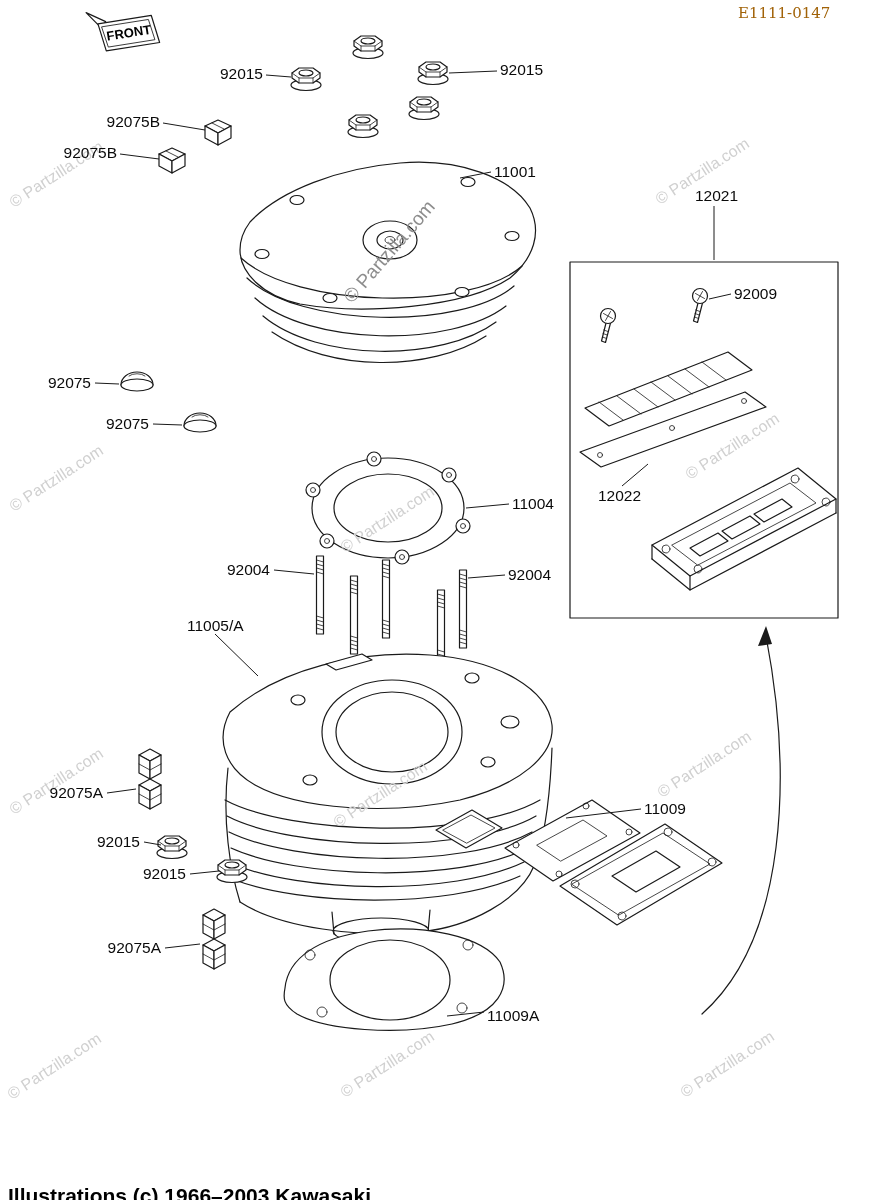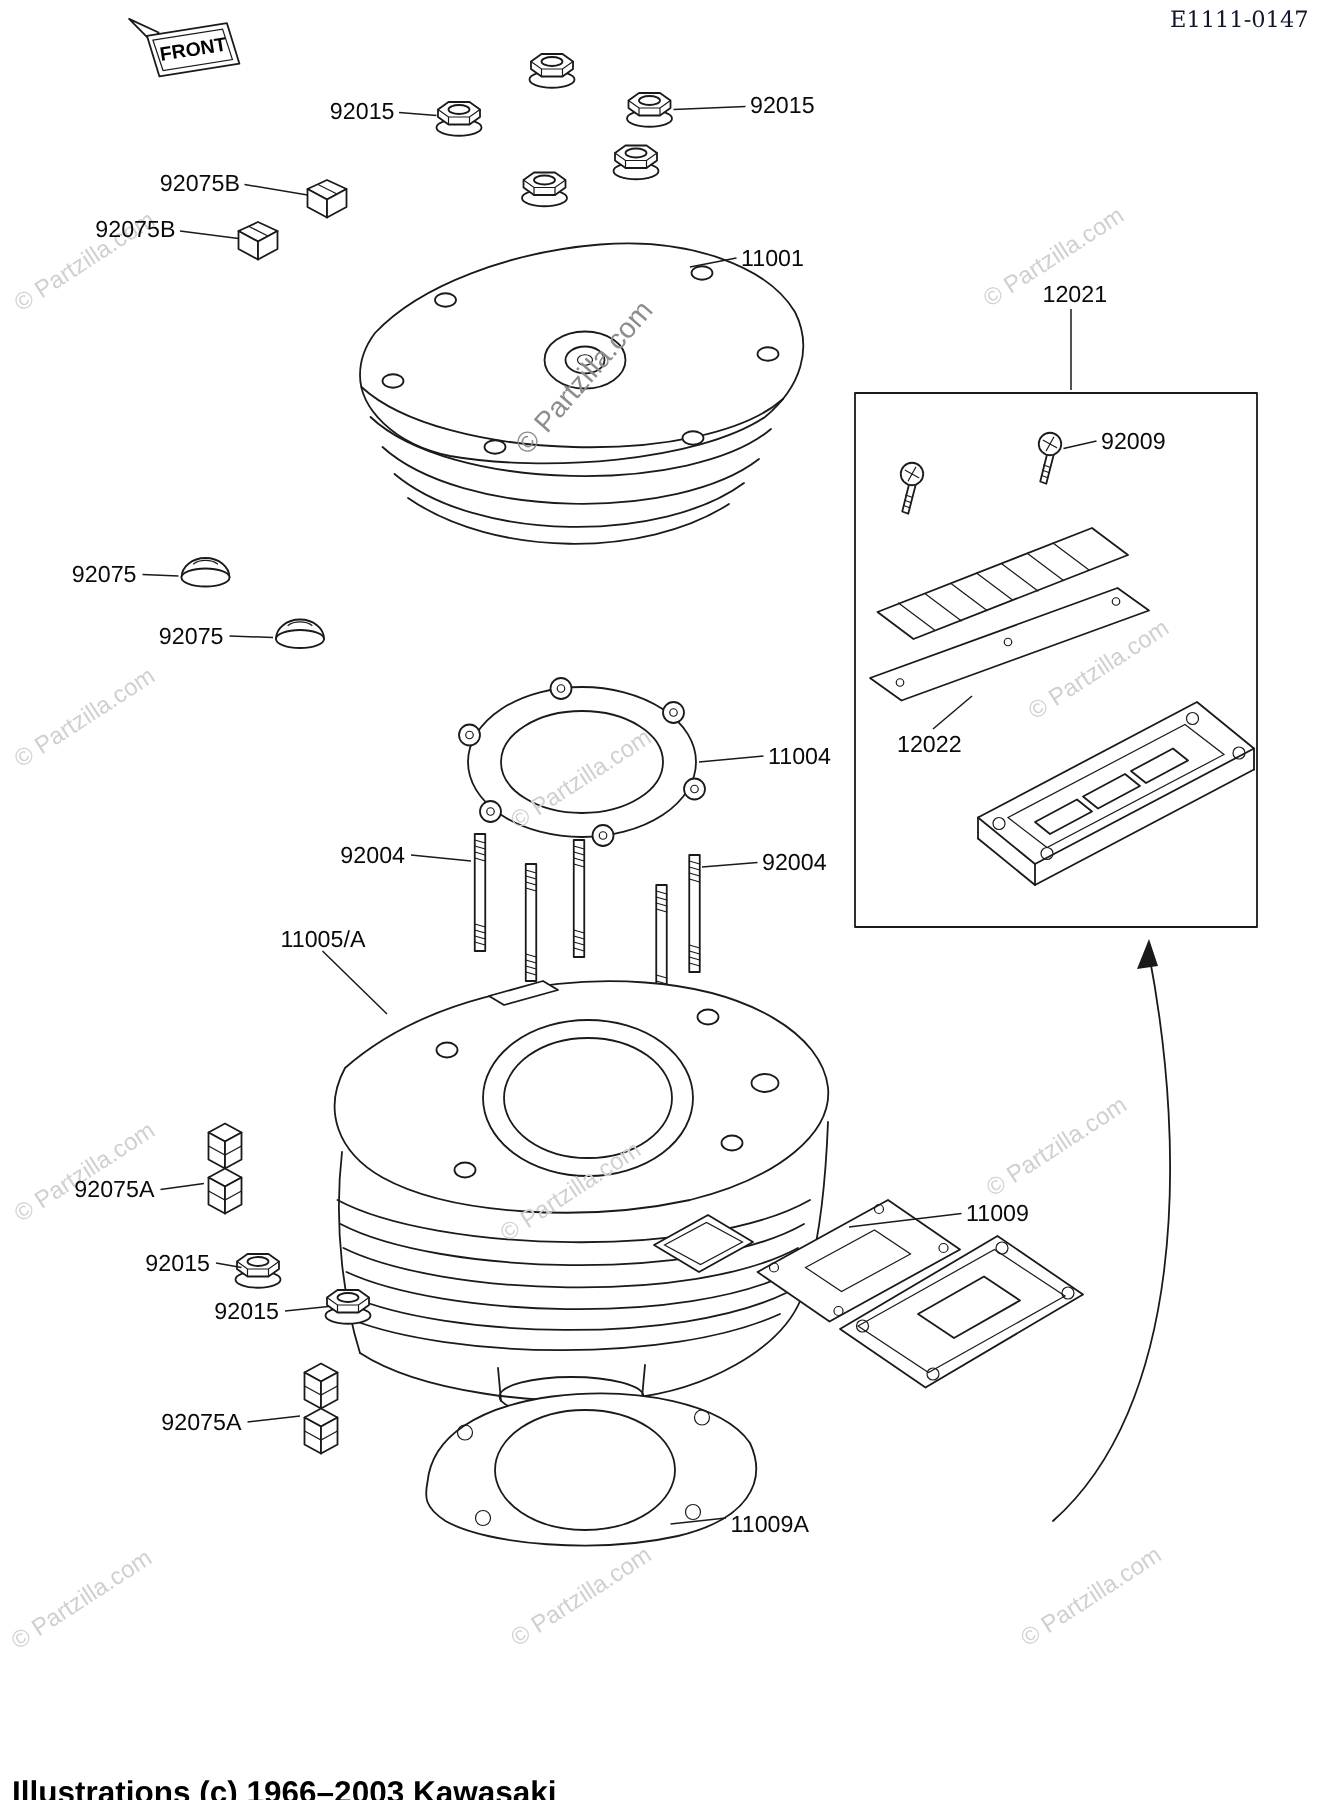--- a/index.html
+++ b/index.html
@@ -8,21 +8,21 @@
   .page svg{position:absolute;left:0;top:0;}
   
   .ln{stroke:#1a1a1a;stroke-width:1.2;fill:none;stroke-linecap:round;stroke-linejoin:round;}
   .fw{stroke:#1a1a1a;stroke-width:1.2;fill:#ffffff;stroke-linejoin:round;}
   .thin{stroke:#1a1a1a;stroke-width:0.8;fill:none;stroke-linecap:round;}
   .leader{stroke:#1a1a1a;stroke-width:1;fill:none;}
   .callout{font:15.5px "Liberation Sans",sans-serif;fill:#0a0a0a;}
   .wm{font:16px "Liberation Sans",sans-serif;fill:#d0d0d0;}
   .wm-dark{font:19px "Liberation Sans",sans-serif;fill:#8d8d8d;}
   .front-text{font:bold 13px "Liberation Sans",sans-serif;fill:#000;}
-  .doccode{position:absolute;left:780px;top:4px;font:15px "DejaVu Serif",serif;color:#0f172a;}
+  .doccode{position:absolute;left:738px;top:4px;font:15px "DejaVu Serif",serif;color:#a16207;}
   .copyright{position:absolute;left:8px;top:1126px;font:bold 21px "Liberation Sans",sans-serif;
              color:#000;line-height:28px;white-space:pre;}
 </style>
 </head>
 <body>
 
 <div class="page">
 
   <svg width="883" height="1200" viewBox="0 0 883 1200">
     <defs>

